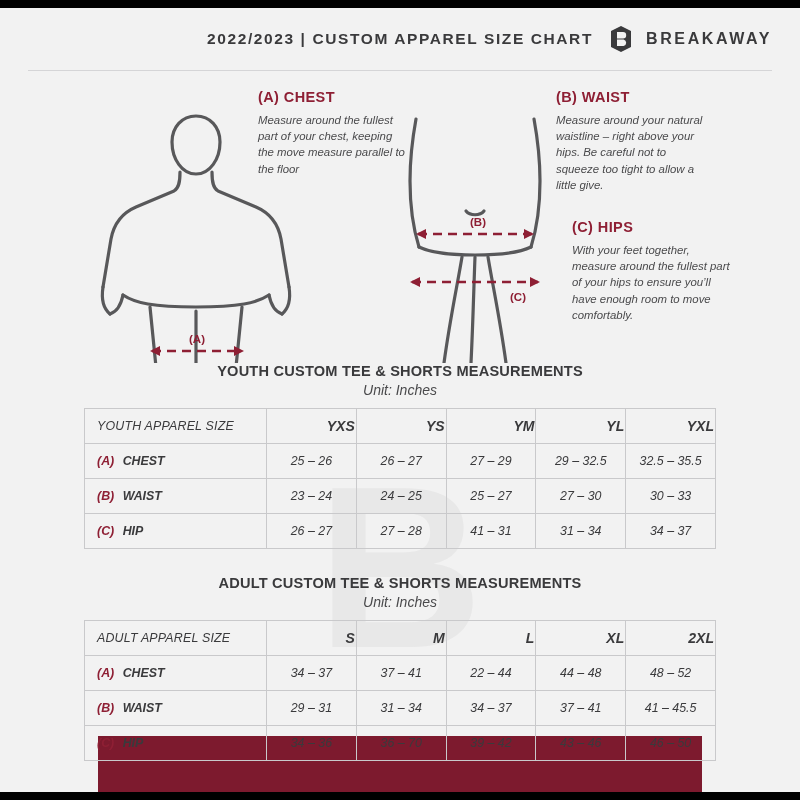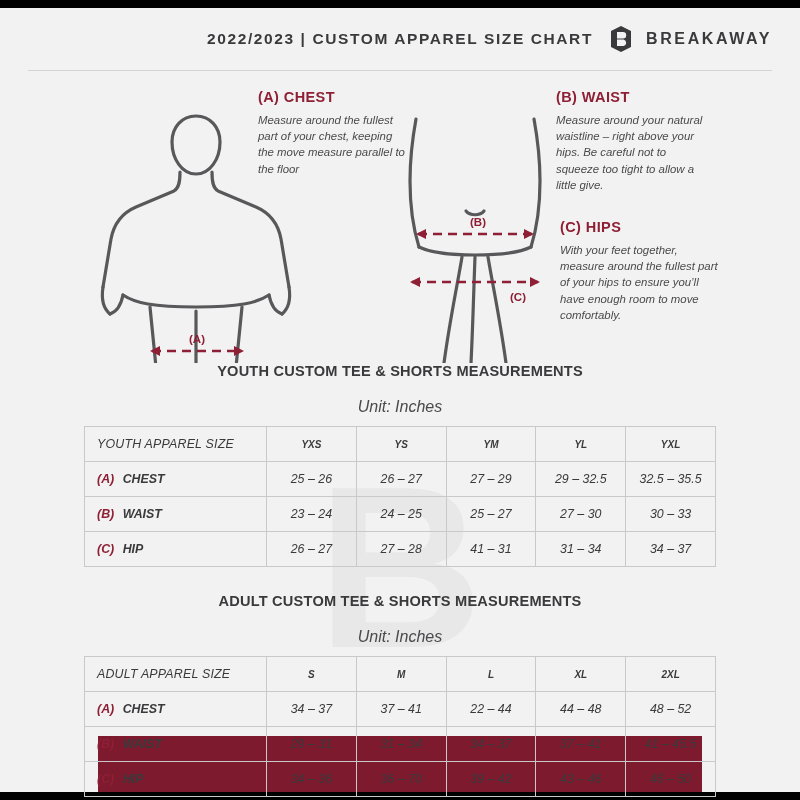--- a/index.html
+++ b/index.html
@@ -98,43 +98,43 @@
     margin-bottom: 7px;
   }
   .callout-body {
     font-size: 11.4px;
     font-style: italic;
     color: #4a4a4c;
     line-height: 1.42;
   }
   #callout-chest { left: 258px; top: 18px; }
   #callout-waist { left: 556px; top: 18px; }
-  #callout-hips  { left: 560px; top: 148px; width: 160px; }
+  #callout-hips  { left: 572px; top: 148px; width: 160px; }
 
   svg.figure { position: absolute; left: 0; top: 0; }
   
   .section {
     position: relative;
     z-index: 1;
     padding: 0 84px;
     box-sizing: border-box;
   }
   .tbl-title {
     text-align: center;
     font-size: 14.6px;
     font-weight: bold;
     color: #3a3a3c;
     letter-spacing: .2px;
   }
   .tbl-unit {
     text-align: center;
-    font-size: 16px;
+    font-size: 14px;
     font-style: italic;
     color: #4a4a4c;
-    margin-top: 19px;
+    margin-top: 3px;
     margin-bottom: 10px;
   }
   table {
     width: 100%;
     border-collapse: collapse;
     table-layout: fixed;
     font-style: italic;
   }
   th, td {
     border: 1px solid #c9c9cb;
@@ -143,21 +143,22 @@
     font-size: 12.4px;
     color: #3a3a3c;
   }
   thead th:first-child, tbody td:first-child {
     text-align: left;
     padding-left: 12px;
     width: 168px;
   }
   thead th {
     font-weight: bold;
-    font-size: 10px;
+    font-size: 14px;
+    text-align: right;
   }
   thead th:first-child {
     font-weight: normal;
     font-size: 12.4px;
     letter-spacing: .2px;
   }
   tbody td:first-child {
     font-weight: bold;
   }
   .lbl {

